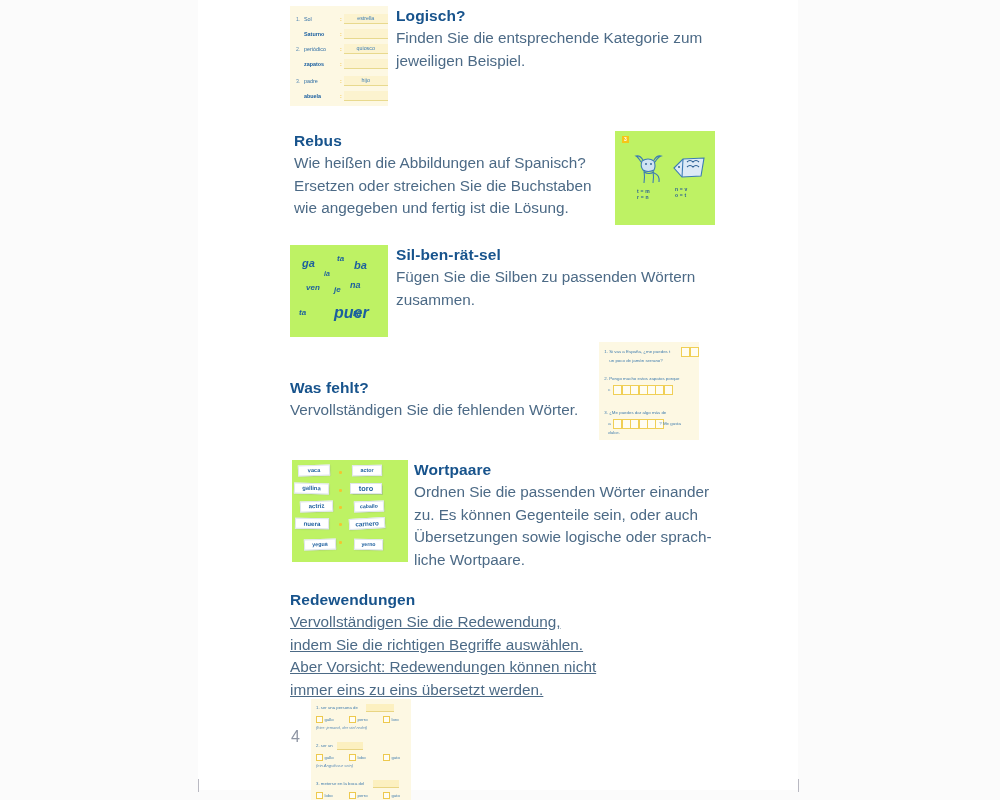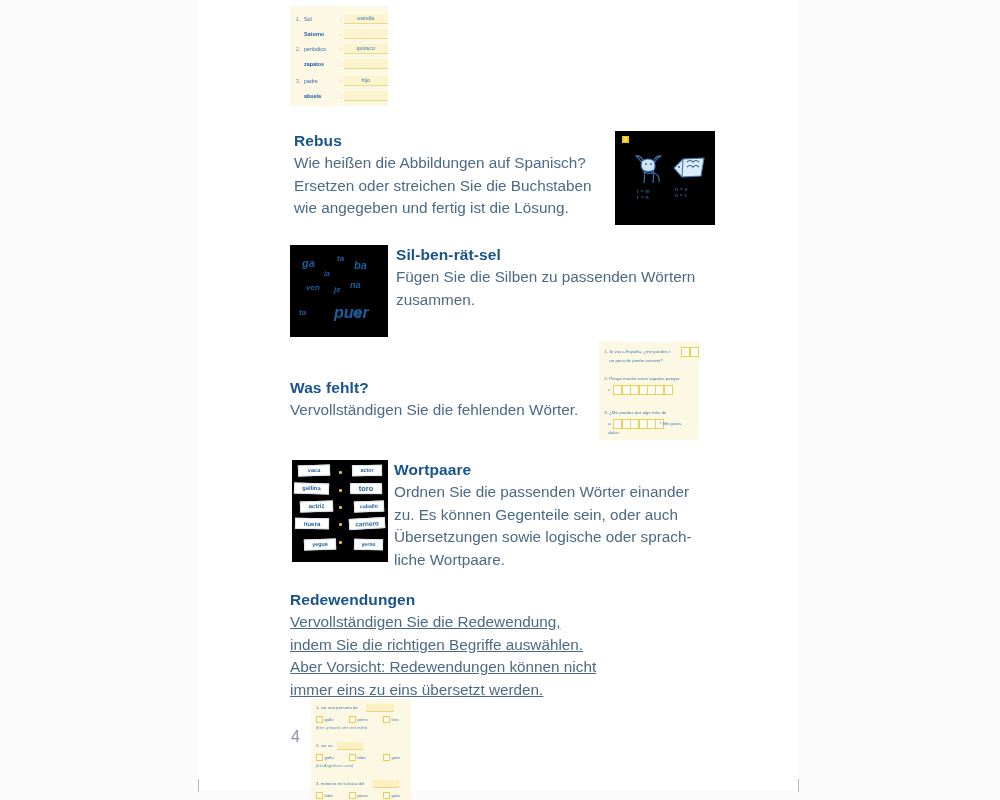--- a/index.html
+++ b/index.html
@@ -57,21 +57,21 @@
     color: #4c6a86;
     font-size: 15.3px;
     line-height: 22.5px;
     margin: 0;
     max-width: 330px;
   }
 
   
   .thumb {
     position: relative;
-    background: #000000;
+    background: #bef264;
     flex: 0 0 auto;
     overflow: hidden;
   }
   .thumb-num {
     position: absolute;
     background: #f5c518;
     color: #ffffff;
     font-size: 5px;
     line-height: 7px;
     text-align: center;
@@ -140,21 +140,21 @@
   }
   .wf-boxes { position: absolute; display: flex; }
   .wf-box {
     width: 7px; height: 7.5px;
     border: 0.6px solid #f0cf55;
     background: #fffdf2;
     margin-right: -0.6px;
   }
 
   
-  .t-wort { width: 96px; height: 102px; }
+  .t-wort { width: 96px; height: 102px; padding-left: 20px; }
   .wp-chip {
     position: absolute;
     background: #ffffff;
     border: 0.5px solid #dfe5ec;
     color: #1d5f9e;
     font-weight: bold;
     text-align: center;
     line-height: 9px;
     height: 9px;
     box-shadow: 0.5px 0.5px 1px rgba(120,130,150,0.30);
@@ -260,20 +260,24 @@
     </div>
     <div class="lg-row" style="top:85px;">
       <span class="lg-idx"></span>
       <span class="lg-w1 bold">abuela</span>
       <span class="lg-colon">:</span>
       <span class="lg-field"></span>
       <span class="lg-eq"></span>
     </div>
   </div>
 
+  <div class="text-block">
+    <div class="entry-title">Logisch?</div>
+    <div class="entry-desc" style="max-width:320px;">Finden Sie die entsprechende Kategorie zum jeweiligen Beispiel.</div>
+  </div>
 </div>
 
 <div class="entry" style="left:290px; top:131px; width:425px;">
 
   <div class="text-block" style="margin-left:4px;">
     <div class="entry-title">Rebus</div>
     <div class="entry-desc" style="max-width:310px;">Wie heißen die Abbildungen auf Spanisch? Ersetzen oder streichen Sie die Buchstaben wie angegeben und fertig ist die Lösung.</div>
   </div>
 
   <div class="thumb t-rebus" style="margin-left:21px;">

